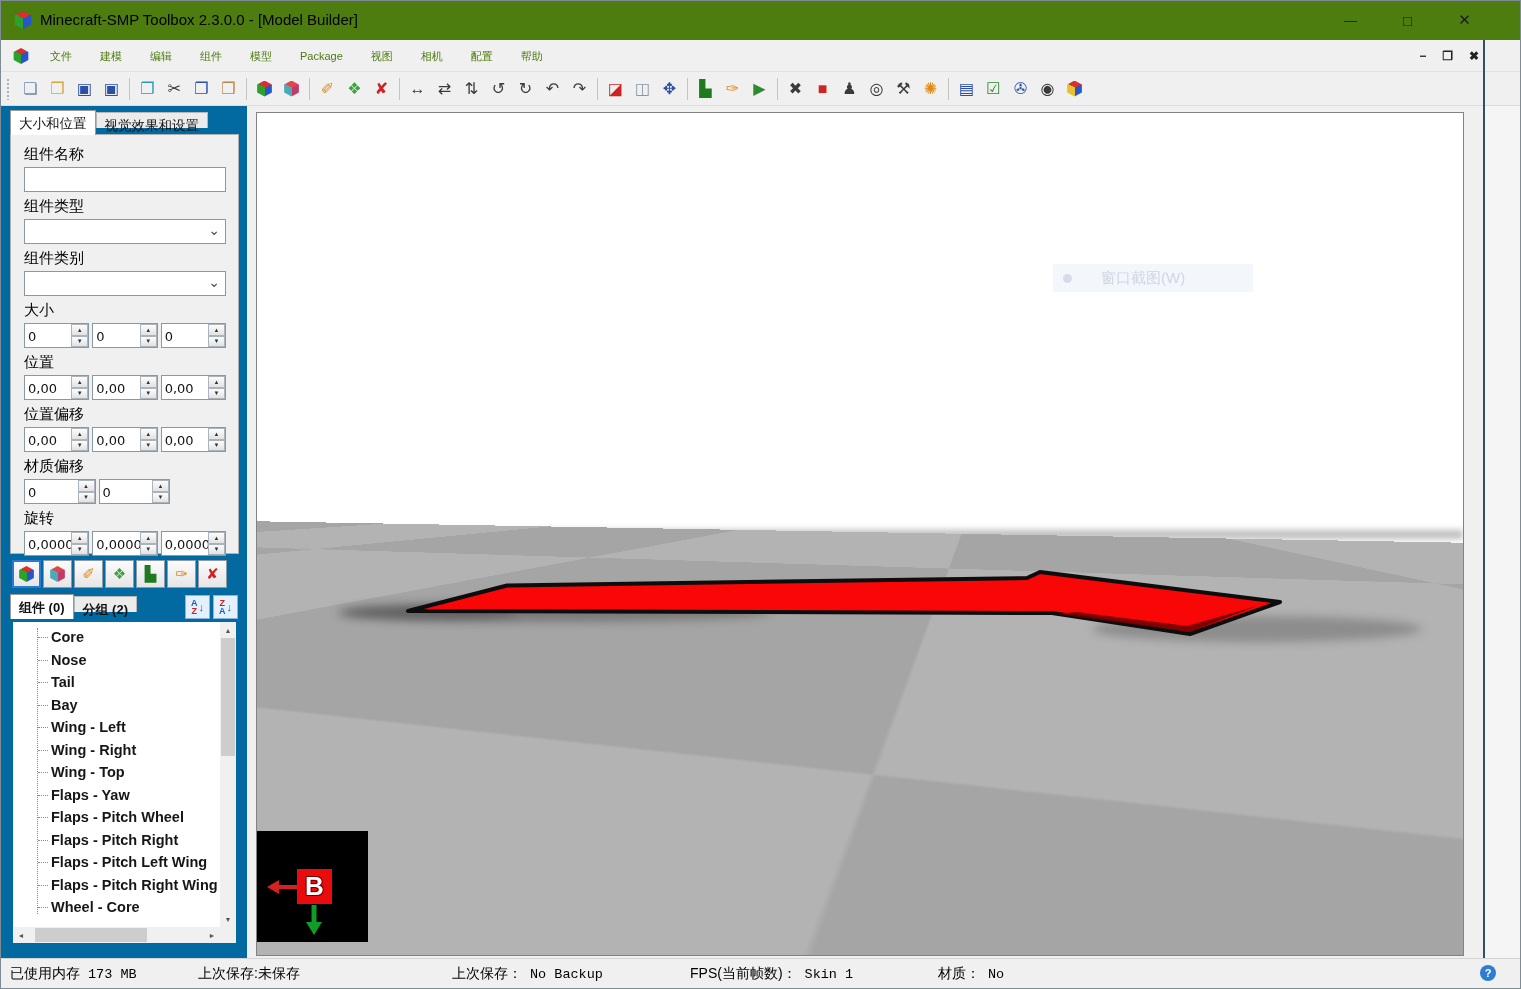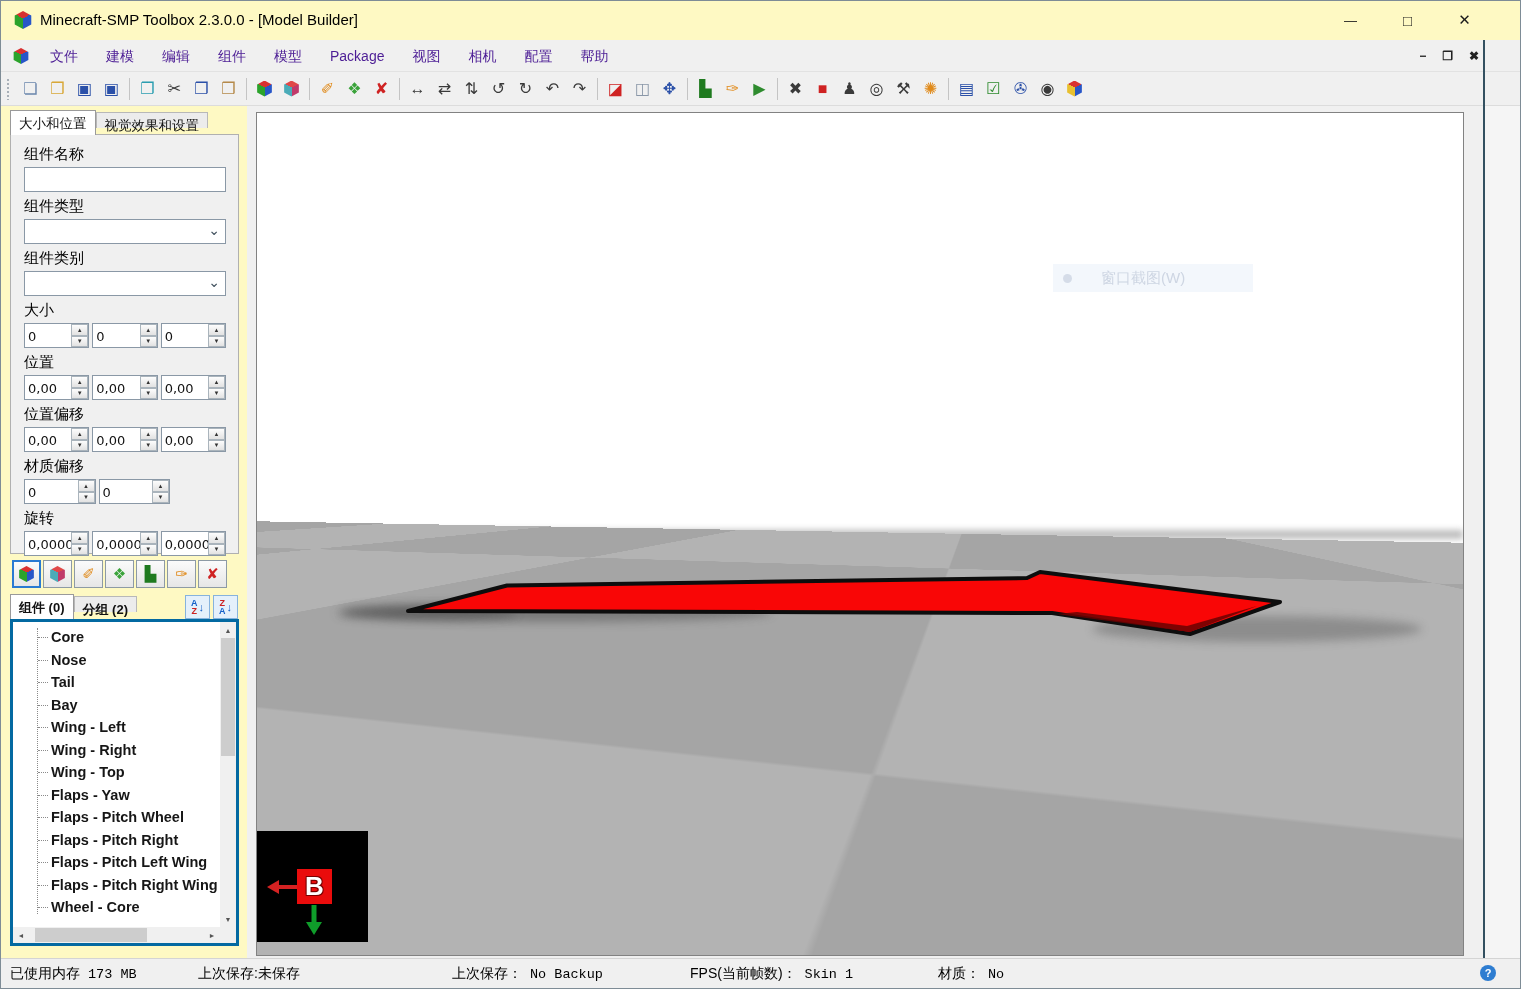--- a/index.html
+++ b/index.html
@@ -1,35 +1,35 @@
 <!DOCTYPE html>
 <html><head>
 <meta charset="utf-8">
 <style>
   * { box-sizing: border-box; margin: 0; padding: 0; }
   html,body { width:1521px; height:989px; overflow:hidden; }
   body { position:relative; background:#fff; font-family:"Liberation Sans","DejaVu Sans",sans-serif; color:#111; }
   body::after { content:""; position:absolute; inset:0; box-shadow: inset 0 0 0 1px #7e8c96; pointer-events:none; z-index:99; }
 
   
-  .titlebar { position:absolute; left:0; top:0; width:1521px; height:40px; background:#fef9c3; }
+  .titlebar { position:absolute; left:0; top:0; width:1521px; height:40px; background:#4d7c0f; }
   .appicon { position:absolute; left:14px; top:11px; width:18px; height:18px;
     clip-path:polygon(50% 0,96% 25%,96% 75%,50% 100%,4% 75%,4% 25%);
     background:conic-gradient(from -60deg at 50% 42%, #d83030 0 120deg, #2756c8 120deg 240deg, #2ba32b 240deg 360deg); }
   .title { position:absolute; left:40px; top:0; height:40px; line-height:40px; font-size:15px; color:#000; }
   .wcontrols { position:absolute; right:28px; top:0; height:40px; display:flex; }
   .wbtn { width:57px; height:40px; display:flex; align-items:center; justify-content:center; font-size:13px; color:#1a1a1a; background:transparent; border:none; }
 
   
   .menubar { position:absolute; left:0; top:40px; width:1521px; height:32px; background:#f0f0f0; border-bottom:1px solid #e2e2e2; }
   .appicon2 { position:absolute; left:13px; top:8px; width:16px; height:16px;
     clip-path:polygon(50% 0,96% 25%,96% 75%,50% 100%,4% 75%,4% 25%);
     background:conic-gradient(from -60deg at 50% 42%, #d83030 0 120deg, #2756c8 120deg 240deg, #2ba32b 240deg 360deg); }
   .menus { position:absolute; left:36px; top:0; height:32px; display:flex; }
-  .mitem { padding:0 14px; line-height:32px; font-size:14px; color:#4c1d95; }
+  .mitem { padding:0 14px; line-height:32px; font-size:11px; color:#4d7c0f; }
   .mdi { position:absolute; right:42px; top:0; height:32px; display:flex; gap:16px; align-items:center; }
   .mdibtn { font-size:12px; font-weight:bold; color:#222; background:none; border:none; }
 
   
   .toolbar { position:absolute; left:0; top:72px; width:1521px; height:34px; background:#f0f0f0; border-bottom:1px solid #dcdcdc; display:flex; align-items:center; padding-left:4px; }
   .grip { width:5px; height:22px; margin:0 6px 0 2px;
     background-image:radial-gradient(#a8b0b8 1px, transparent 1.2px); background-size:4px 4px; }
   .titem { width:27px; height:26px; display:flex; align-items:center; justify-content:center; font-size:16px; line-height:1; }
   .titem.tsep { width:1px; height:22px; background:#c4c4c4; margin:0 4px; }
   .c-dark{color:#3a3a3a}.c-red{color:#cf2222}.c-blue{color:#2b50a8}.c-green{color:#2e8b2e}
@@ -40,21 +40,21 @@
   .icon-cube::after  { background:conic-gradient(from -60deg at 50% 42%, #d83030 0 120deg, #2756c8 120deg 240deg, #2ba32b 240deg 360deg); }
   .icon-cube2::after { background:conic-gradient(from -60deg at 50% 42%, #e04848 0 120deg, #c03a6a 120deg 240deg, #4aabb8 240deg 360deg); }
   .icon-cube3::after { background:conic-gradient(from -60deg at 50% 42%, #d83030 0 120deg, #2756c8 120deg 240deg, #e8c030 240deg 360deg); }
 
   
   .content { position:absolute; left:0; top:106px; width:1521px; height:852px; background:#f0f0f0; }
   .frame-line { position:absolute; left:1483px; top:40px; width:2px; height:918px; background:#335060; z-index:5; }
   .right-pale { position:absolute; left:1485px; top:106px; width:36px; height:852px; background:#f5f5f5; }
 
   
-  .left-panel { position:absolute; left:0; top:106px; width:247px; height:852px; background:#fef9c3; font-size:14px; }
+  .left-panel { position:absolute; left:0; top:106px; width:247px; height:852px; background:#0369a1; font-size:14px; }
   .tabbox1 { position:absolute; left:10px; top:4px; width:229px; height:444px; }
   .tabs { display:flex; height:25px; }
   .tab { padding:4px 8px 0; font-size:13.5px; background:#ececec; border:1px solid #b8b8b8; border-bottom:none; margin-top:2px; height:16px; }
   .tab.active { background:#fff; margin-top:0; height:25px; border-color:#9a9a9a; z-index:2; position:relative; }
   .page { position:absolute; left:0; top:24px; right:0; bottom:0; border:1px solid #b0b0b0; background:#f0f0f0; padding:5px 12px 0 13px; }
   .flabel { display:block; font-size:15px; margin:5px 0 3px; color:#000; }
   .tinput { width:100%; height:25px; border:1px solid #8a98a6; background:#fff; font-size:13px; padding:0 4px; }
   .dd { position:relative; height:25px; border:1px solid #8a98a6; background:#fff; }
   .dd .ddval { position:absolute; left:4px; top:4px; font-size:13px; }
   .dd .chev { position:absolute; right:5px; top:2px; color:#42525f; font-size:14px; }

